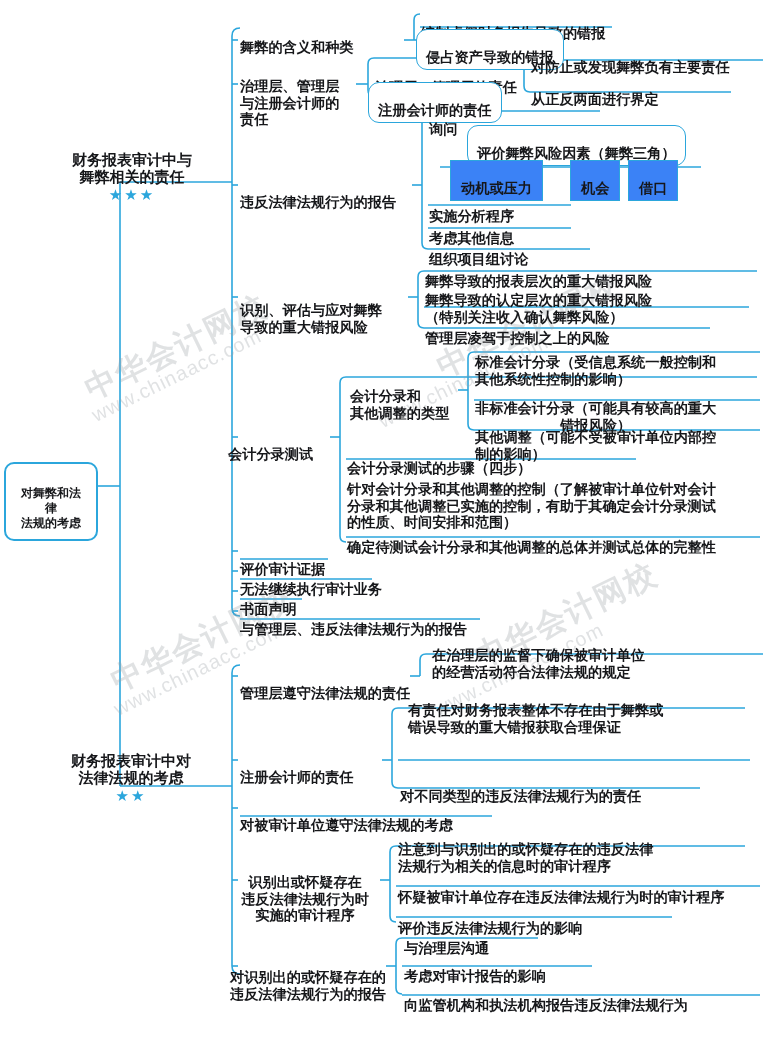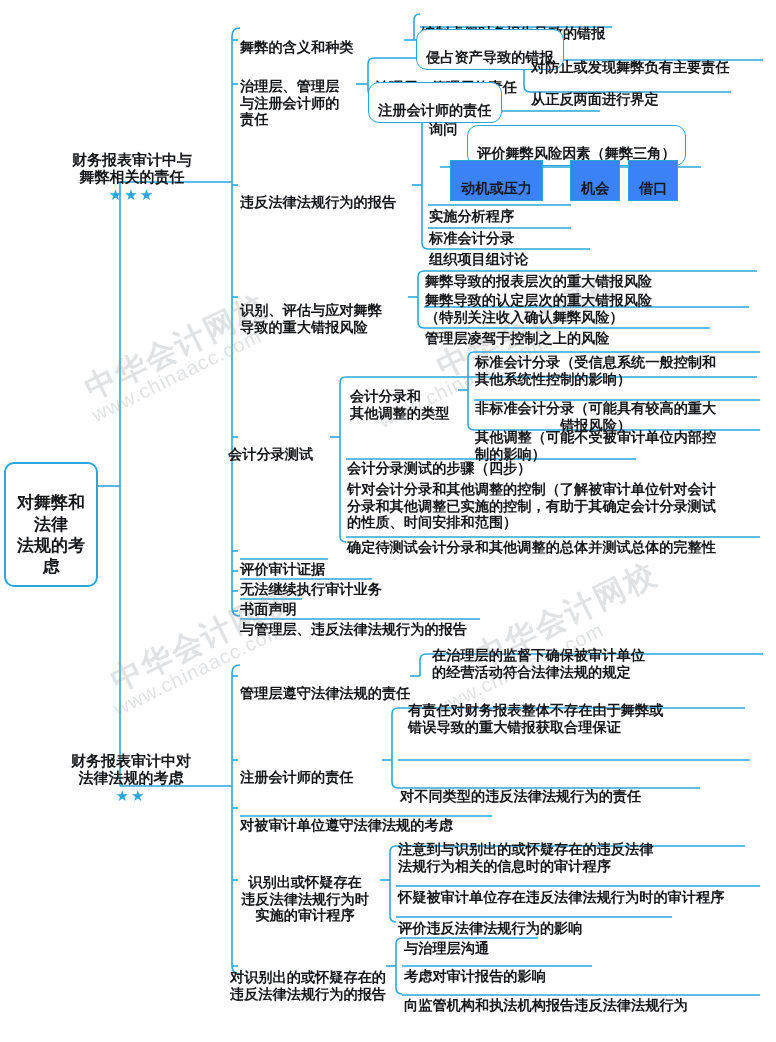--- a/index.html
+++ b/index.html
@@ -57,21 +57,21 @@
     background:#3b82f6;
     box-sizing:border-box;
   }
   .root{
     border:2px solid #2ba6dc;
     border-radius:10px;
     padding:7px 10px 8px 10px;
     background:#fff;
     box-sizing:border-box;
     text-align:center;
-    font-size:17px;
+    font-size:12px;
     line-height:1.25;
   }
   .stars{
     color:#2ba6dc;
     font-size:15px;
     letter-spacing:2px;
     line-height:1;
     display:block;
     margin-top:1px;
     font-family:"DejaVu Sans",sans-serif;
@@ -303,21 +303,21 @@
   <div class="node n14 sq" style="left:570px;top:160px;">
     <span>机会</span>
   </div>
   <div class="node n14 sq" style="left:628px;top:160px;">
     <span>借口</span>
   </div>
   <div class="node n14" style="left:429px;top:191px;">
     <span>实施分析程序</span>
   </div>
   <div class="node n14" style="left:429px;top:213px;">
-    <span>标准会计分录</span>
+    <span>考虑其他信息</span>
   </div>
   <div class="node n14" style="left:429px;top:234px;">
     <span>组织项目组讨论</span>
   </div>
 
   <div class="node n14" style="left:240px;top:285px;">
     <span>识别、评估与应对舞弊
 导致的重大错报风险</span>
   </div>
   <div class="node n14" style="left:425px;top:256px;">

